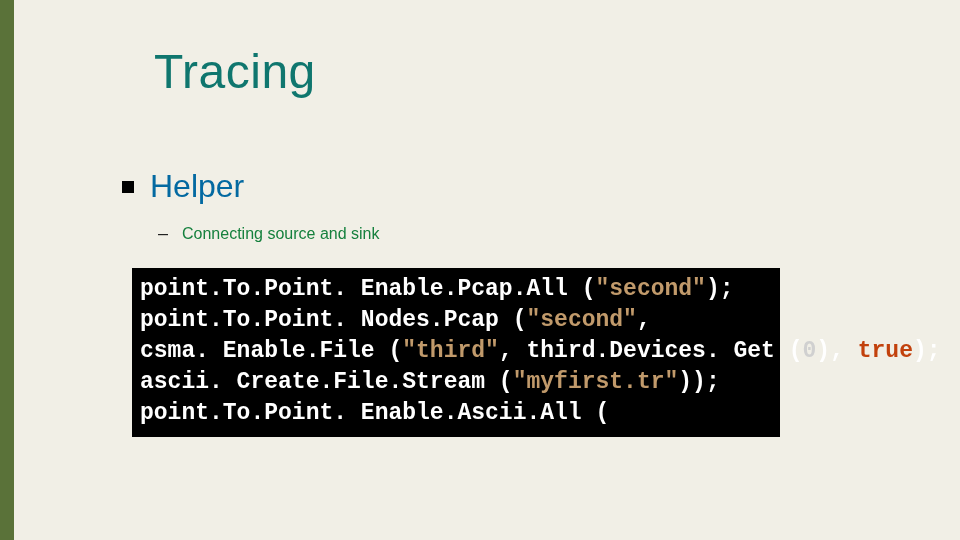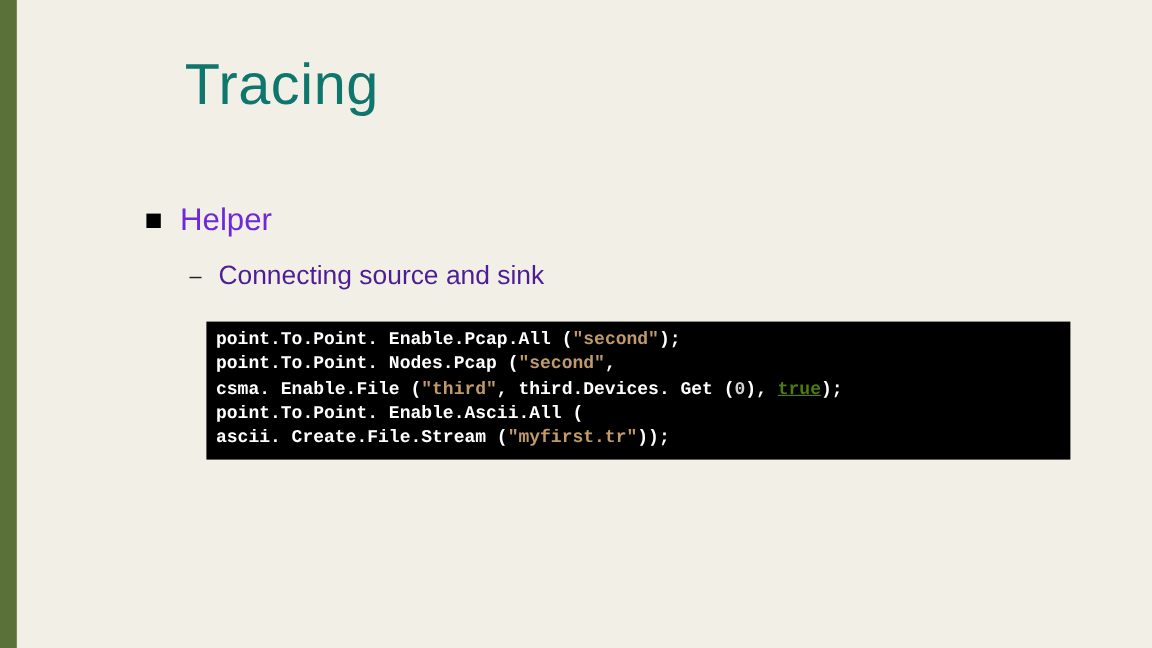--- a/index.html
+++ b/index.html
@@ -43,61 +43,60 @@
     align-items: center;
     gap: 16px;
   }
   .bullet-square {
     width: 12px;
     height: 12px;
     background: #000;
     flex: 0 0 auto;
   }
   .bullet-text {
-    font-size: 26px;
-    color: #6d28d9;
+    font-size: 32px;
+    color: #0369a1;
   }
   .sub-row {
     margin-top: 18px;
     margin-left: 36px;
     display: flex;
     align-items: center;
     gap: 14px;
   }
   .dash {
     font-size: 18px;
     color: #222;
   }
   .sub-text {
-    font-size: 22px;
-    color: #4c1d95;
+    font-size: 16px;
+    color: #15803d;
   }
   .code-block {
     position: absolute;
     left: 118px;
     top: 268px;
-    width: 720px;
+    width: 648px;
     background: #000;
     padding: 6px 8px 8px 8px;
     font-family: "Consolas", "Menlo", "Courier New", monospace;
-    font-size: 15px;
+    font-size: 23px;
     line-height: 1.35;
     color: #fff;
     font-weight: 600;
     box-sizing: border-box;
-    margin-left: 40px;
   }
   .code-line {
     white-space: pre;
   }
   .tok-w   { color: #ffffff; }
   .tok-str { color: #c19a6b; } 
   .tok-num { color: #d0d0d0; }
   .tok-call{ color: #d8d8d8; }
-  .tok-kw  { color: #4d7c0f; text-decoration: underline; }
+  .tok-kw  { color: #c2410c; }
 </style>
 </head>
 <body>
 
 <div class="edge-left"></div>
 
 <div class="slide">
 
   <div class="title">Tracing</div>
 
@@ -112,17 +111,17 @@
       <div class="dash">–</div>
       <div class="sub-text">Connecting source and sink</div>
     </div>
 
   </div>
 
   <div class="code-block">
     <div class="code-line"><span class="tok-w">point.To.Point. Enable.Pcap.All (</span><span class="tok-str">"second"</span><span class="tok-w">);</span></div>
     <div class="code-line"><span class="tok-w">point.To.Point. Nodes.Pcap (</span><span class="tok-str">"second"</span><span class="tok-w">,</span></div>
     <div class="code-line"><span class="tok-w">csma. Enable.File (</span><span class="tok-str">"third"</span><span class="tok-w">, third.Devices. Get (</span><span class="tok-num">0</span><span class="tok-w">), </span><span class="tok-kw">true</span><span class="tok-w">);</span></div>
+    <div class="code-line"><span class="tok-w">ascii. Create.File.Stream (</span><span class="tok-str">"myfirst.tr"</span><span class="tok-w">));</span></div>
     <div class="code-line"><span class="tok-w">point.To.Point. Enable.Ascii.All (</span></div>
-    <div class="code-line"><span class="tok-w">ascii. Create.File.Stream (</span><span class="tok-str">"myfirst.tr"</span><span class="tok-w">));</span></div>
   </div>
 
 </div>
 
 </body></html>

